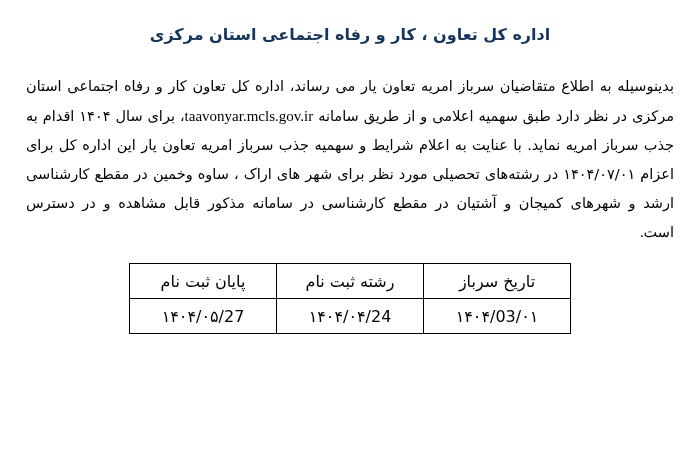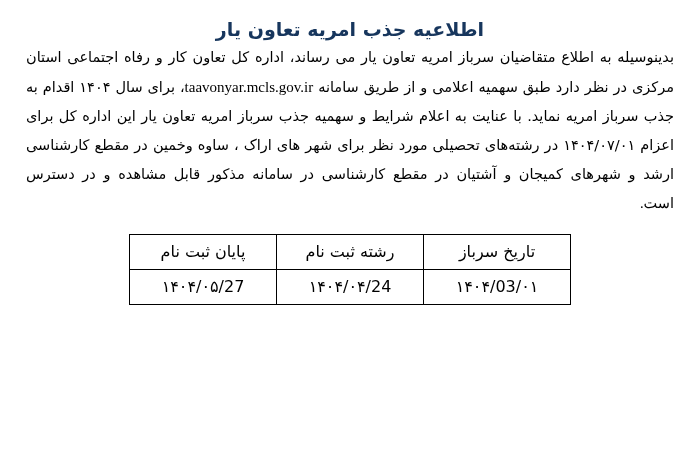--- a/index.html
+++ b/index.html
@@ -32,20 +32,21 @@
   }
   .title-sub {
     text-align: center;
     font-size: 16px;
     font-weight: bold;
     color: #17365d;
     margin-top: 14px;
     line-height: 1.4;
   }
   .body-text {
+    margin-top: 26px;
     font-size: 14.5px;
     line-height: 2.0;
     text-align: justify;
     text-align-last: justify;
     color: #000000;
     direction: rtl;
   }
   .body-text .latin {
     direction: ltr;
     unicode-bidi: embed;
@@ -77,22 +78,22 @@
   }
   table.info th {
     font-weight: normal;
   }
 </style>
 </head>
 <body>
 
 <div class="page">
 
-  <div class="title-main">اطلاعیه جذب  امریه تعاون یار</div>
 
+  <div class="title-sub">اداره کل تعاون ، کار و رفاه اجتماعی استان مرکزی</div>
 
   <div class="body-text">
     <span>بدینوسیله به اطلاع متقاضیان سرباز امریه تعاون یار می رساند، اداره کل تعاون کار و رفاه اجتماعی استان مرکزی در نظر دارد طبق سهمیه اعلامی و از طریق سامانه</span>
     <span class="latin">taavonyar.mcls.gov.ir</span><span>، برای سال ۱۴۰۴ اقدام به جذب سرباز امریه نماید. با عنایت به اعلام شرایط و سهمیه جذب سرباز امریه تعاون یار این اداره کل برای اعزام ۱۴۰۴/۰۷/۰۱ در رشته‌های تحصیلی مورد نظر برای شهر های اراک ، ساوه وخمین در مقطع کارشناسی ارشد و شهرهای کمیجان و آشتیان در مقطع کارشناسی در سامانه مذکور  قابل مشاهده و در دسترس</span>
   </div>
   <div class="body-text last-line" style="margin-top:0;">
     <span>است.</span>
   </div>
 
   <div class="table-wrap">

